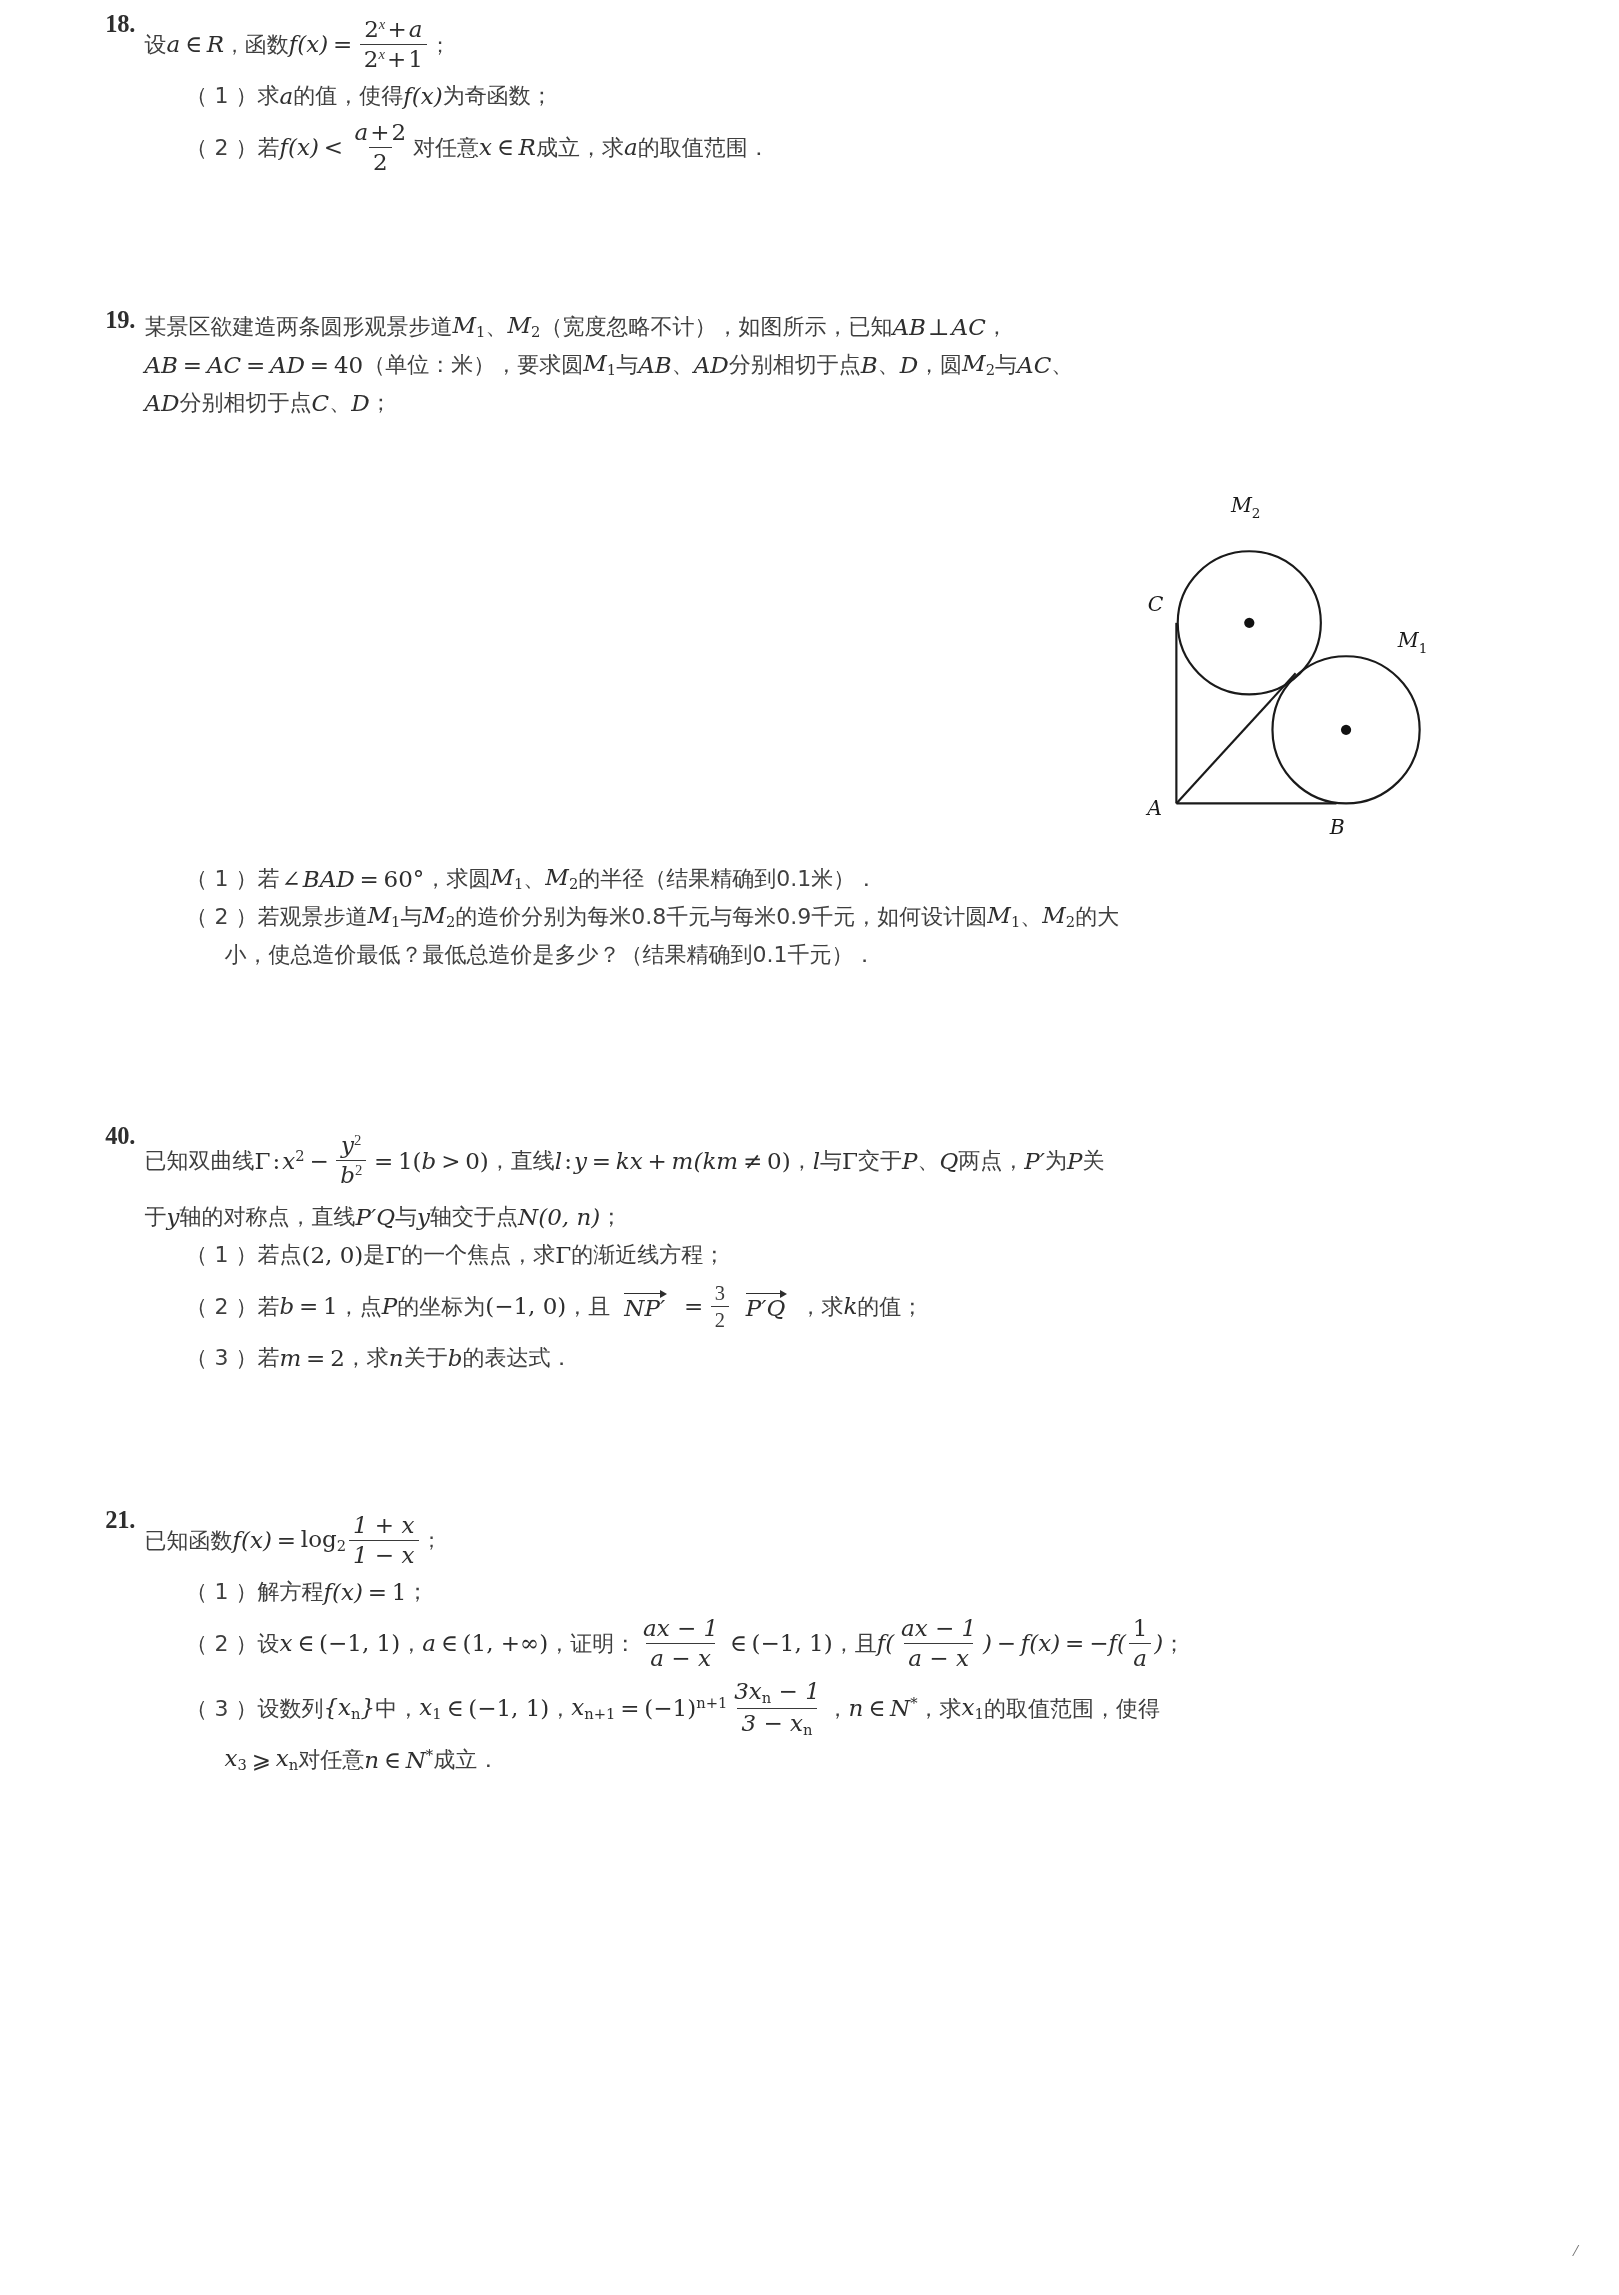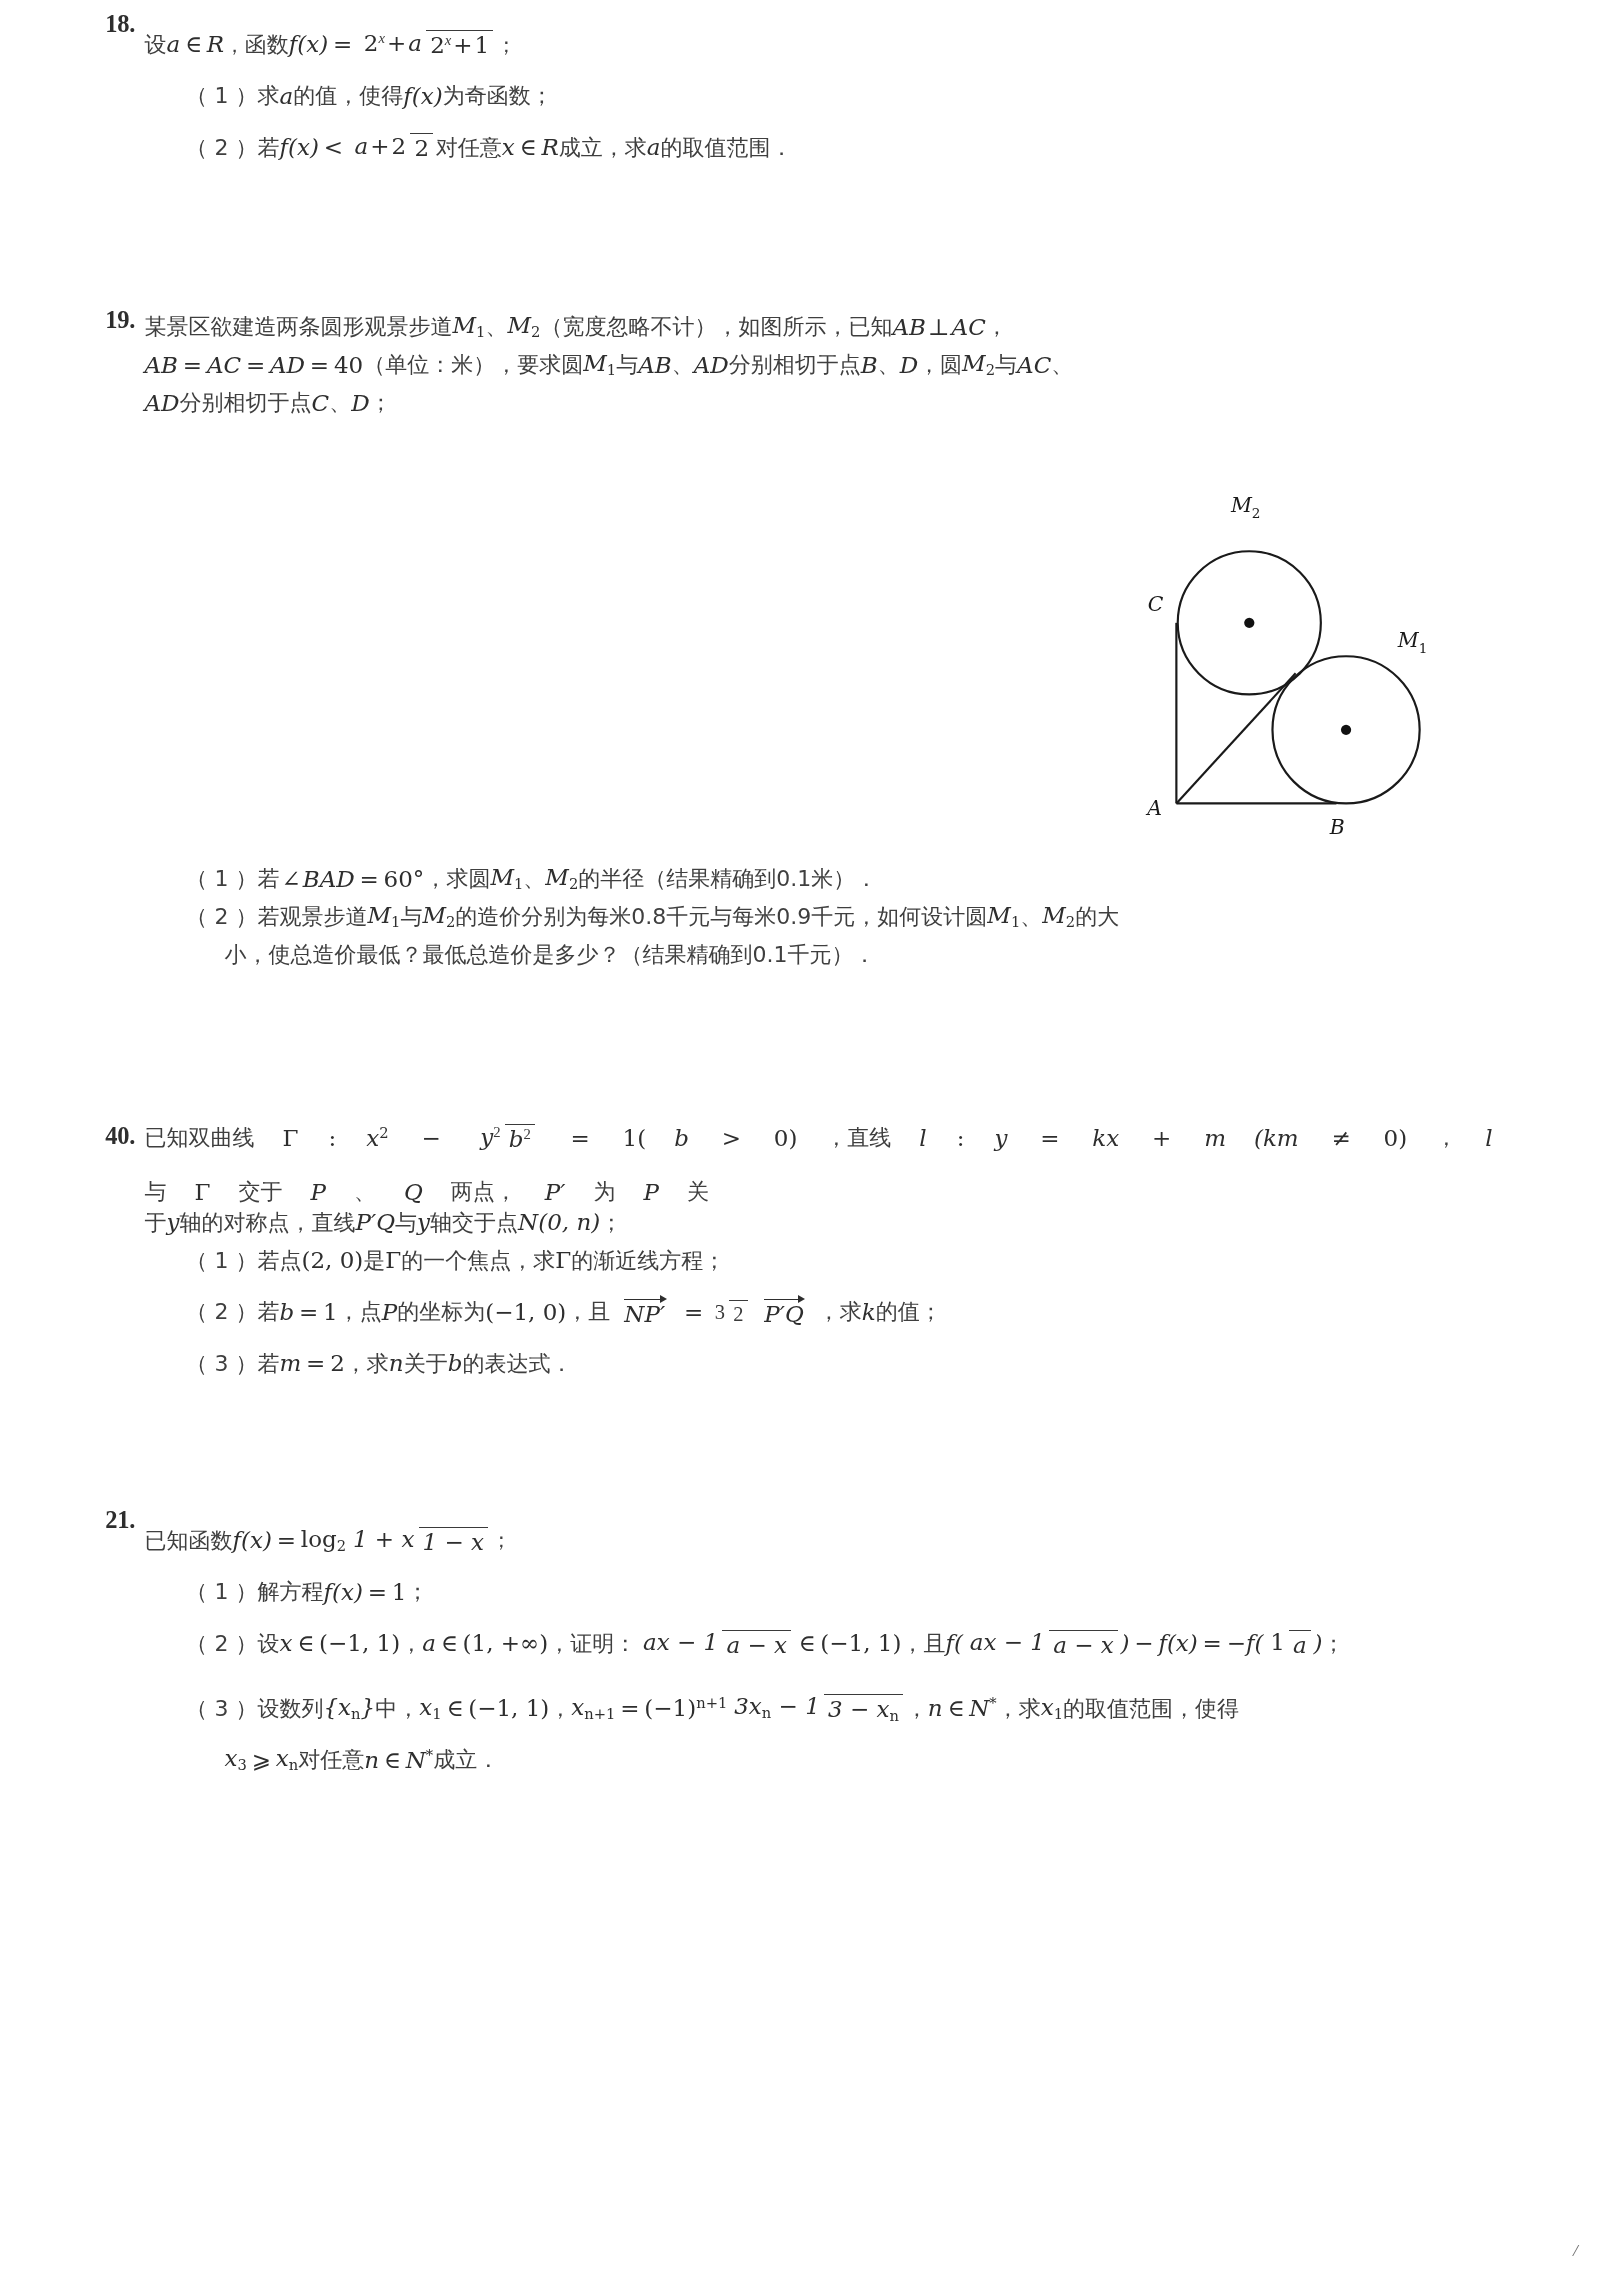--- a/index.html
+++ b/index.html
@@ -68,20 +68,21 @@
   .opn { font-family: "DejaVu Serif", serif; font-style: normal; font-size: 23px; padding: 0 2px; color:#2e2e2e;}
   .pn { font-family: "DejaVu Sans", sans-serif; font-size: 20.5px; color:#3f3f3f; }
 
   sub { font-size: 0.64em; vertical-align: -0.28em; font-style: normal; }
   sup { font-size: 0.64em; vertical-align: 0.55em; }
   .isup { font-size: 0.64em; vertical-align: 0.55em; font-style: italic; }
 
   
   .frac {
     display: inline-flex;
+    flex-direction: column;
     align-items: center;
     vertical-align: middle;
     margin: 0 2.7px;
     font-size: 23px;
     line-height: 1.08;
   }
   .frac .num { padding: 0 4.1px 1.4px 4.1px; }
   .frac .den { padding: 2px 4.1px 0 4.1px; border-top: 1.4px solid #3a3a3a; }
   .frac.small { font-size: 20.5px; }
 
@@ -128,21 +129,21 @@
     color: #6d6d6d;
   }
 
   .blk18 { position: absolute; left: 82px; top: 12.3px;  width: 1459px; }
   .blk19 { position: absolute; left: 82px; top: 308px; width: 1459px; }
   .blk19b{ position: absolute; left: 82px; top: 860px; width: 1459px; }
   .blk20 { position: absolute; left: 82px; top: 1124px; width: 1459px; }
   .blk21 { position: absolute; left: 82px; top: 1508px; width: 1459px; }
 
   .tall { min-height: 65px; }
-  .tall2 { min-height: 74px; gap: 28px; }
+  .tall2 { min-height: 74px; }
 </style>
 </head>
 <body>
 
 <div class="page">
 
   <div class="blk18 q">
     <div class="q-row">
       <div class="q-num">18.</div>
       <div class="q-body">

